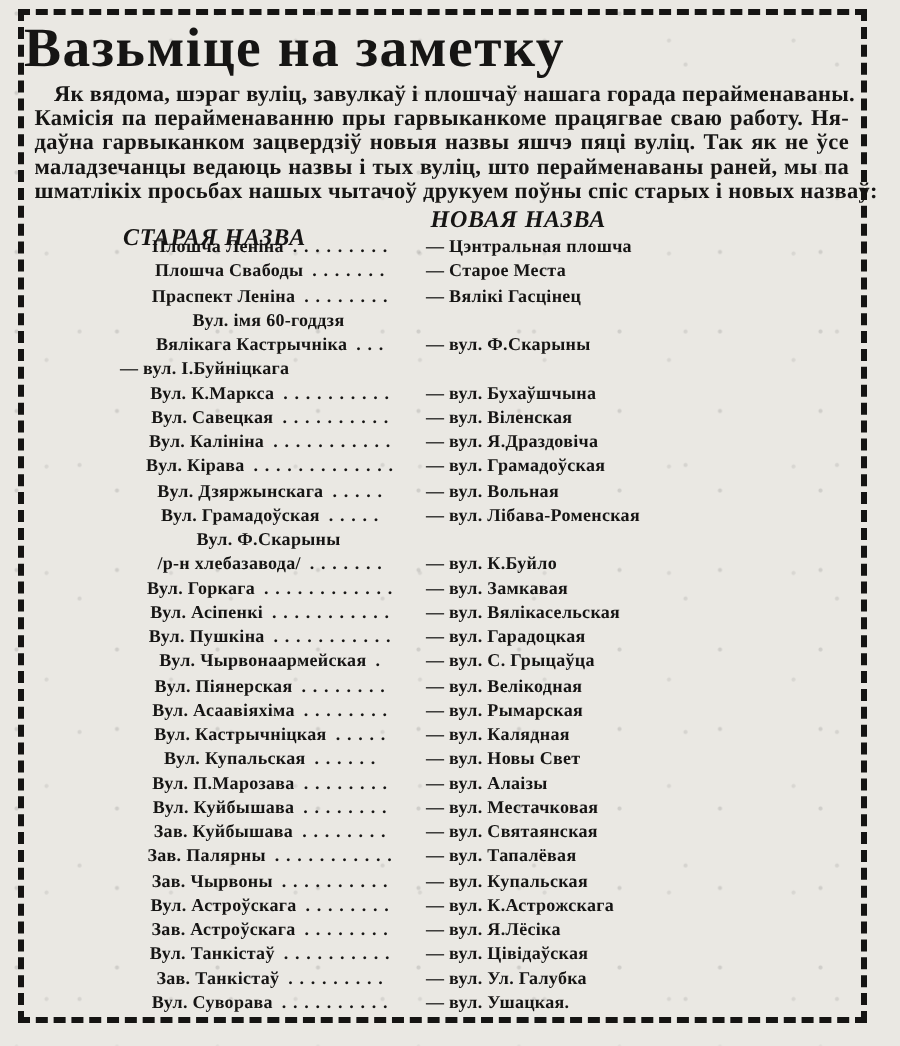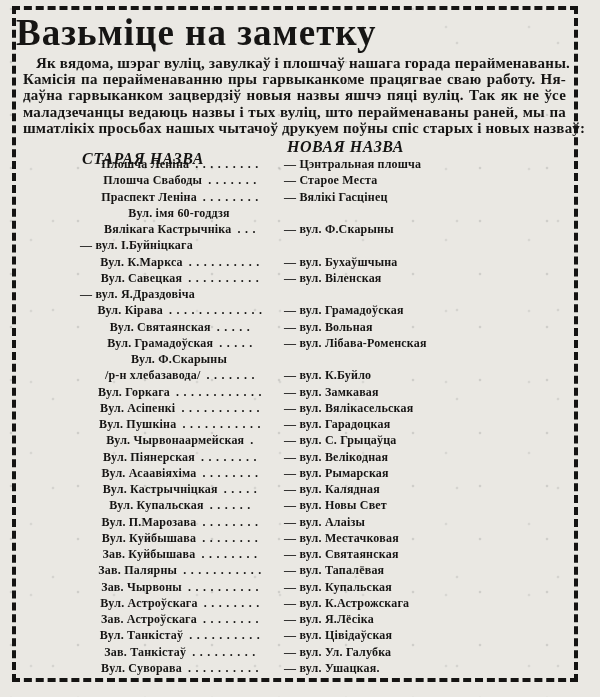--- a/index.html
+++ b/index.html
@@ -131,30 +131,31 @@
     <span class="left"><span class="oldname">Вул. К.Маркса</span><span class="dots">..........</span></span>
     <span class="right">— вул. Бухаўшчына</span>
   </div>
 
   <div class="row">
     <span class="left"><span class="oldname">Вул. Савецкая</span><span class="dots">..........</span></span>
     <span class="right">— вул. Віленская</span>
   </div>
 
   <div class="row">
+    <span class="left"><span class="oldname">Вул. Калініна</span><span class="dots">...........</span></span>
     <span class="right">— вул. Я.Драздовіча</span>
   </div>
 
   <div class="row">
     <span class="left"><span class="oldname">Вул. Кірава</span><span class="dots">.............</span></span>
     <span class="right">— вул. Грамадоўская</span>
   </div>
 
   <div class="row">
-    <span class="left"><span class="oldname">Вул. Святаянская</span><span class="dots">.....</span></span>
+    <span class="left"><span class="oldname">Вул. Дзяржынскага</span><span class="dots">.....</span></span>
     <span class="right">— вул. Вольная</span>
   </div>
 
   <div class="row">
     <span class="left"><span class="oldname">Вул. Грамадоўская</span><span class="dots">.....</span></span>
     <span class="right">— вул. Лібава-Роменская</span>
   </div>
 
   <div class="row">
     <span class="left"><span class="oldname">Вул. Ф.Скарыны</span><span class="dots"></span></span>

